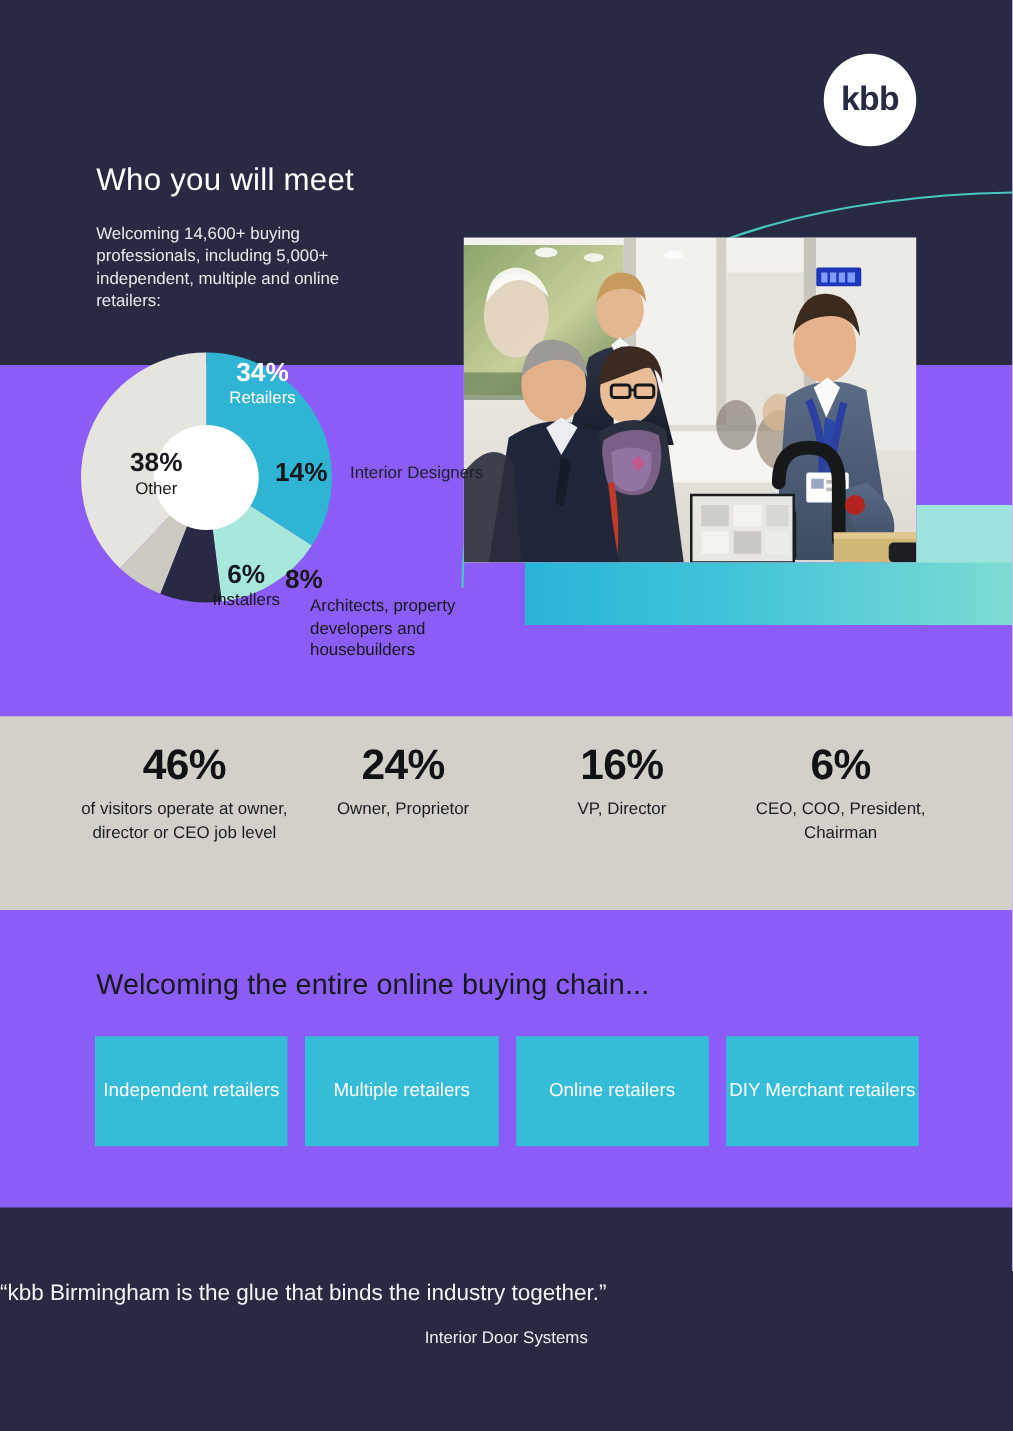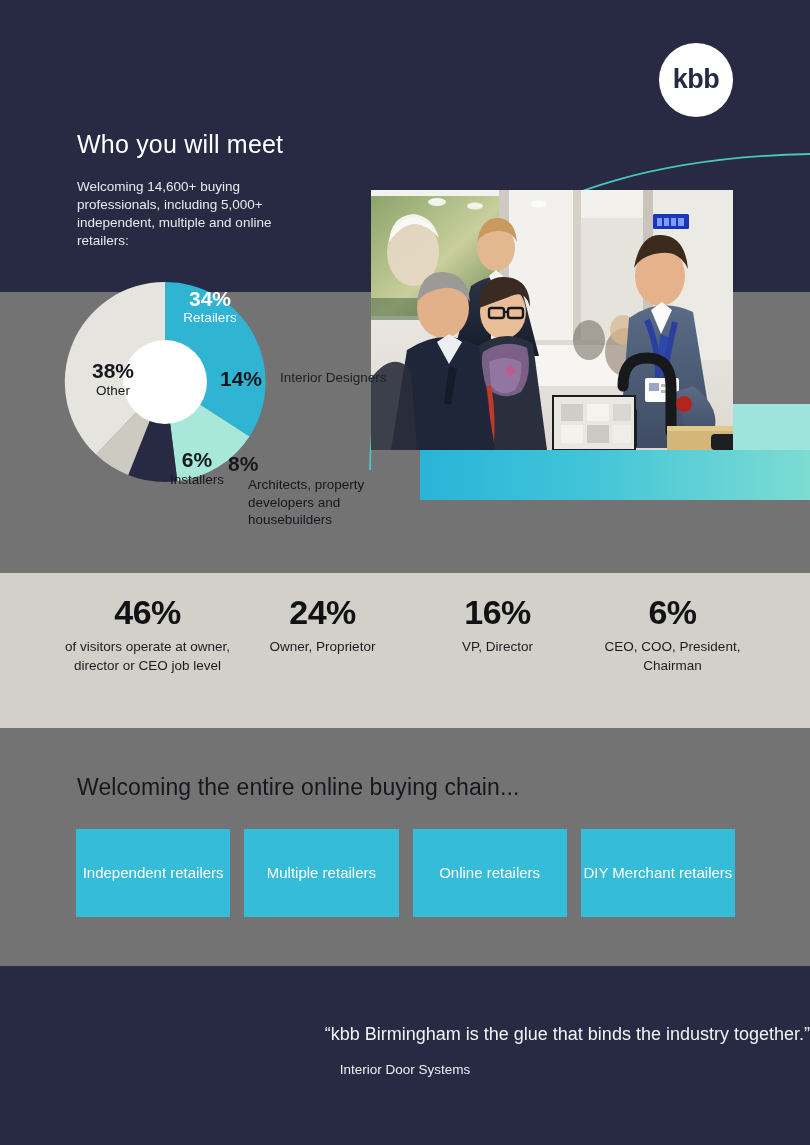--- a/index.html
+++ b/index.html
@@ -10,21 +10,21 @@
   body {
     font-family: "Liberation Sans", sans-serif;
     -webkit-font-smoothing: antialiased;
   }
 
   #page {
     position: relative;
     width: 810px;
     height: 1145px;
     overflow: hidden;
-    background: #737373;
+    background: #8b5cf6;
   }
 
   
   .band-navy-top {
     position: absolute;
     left: 0; top: 0;
     width: 810px; height: 292px;
     background: #272a42;
   }
   .band-gray {
@@ -131,21 +131,21 @@
   .lbl-retailers {
     left: 95px; top: 15px;
     width: 120px;
     text-align: center;
     color: #ffffff;
   }
   .lbl-retailers .pct { font-size: 21px; line-height: 1.1; }
   .lbl-retailers .nm  { font-size: 13.5px; line-height: 1.25; }
 
   .lbl-other {
-    left: 10px; top: 87px;
+    left: 22px; top: 87px;
     width: 96px;
     text-align: center;
     color: #16171d;
   }
   .lbl-other .pct { font-size: 21px; line-height: 1.15; }
   .lbl-other .nm  { font-size: 13.5px; line-height: 1.25; }
 
   .lbl-designers-pct {
     left: 148px; top: 95px;
     width: 76px;
@@ -236,21 +236,21 @@
     font-size: 15px;
     line-height: 1.33;
     font-weight: 400;
   }
 
   
   .quote-text {
     position: absolute;
     left: 0; top: 1024px;
     width: 810px;
-    text-align: right;
+    text-align: left;
     font-size: 18px;
     color: #f2f3f6;
     font-weight: 400;
   }
   .quote-attr {
     position: absolute;
     left: 0; top: 1062px;
     width: 810px;
     text-align: center;
     font-size: 13.5px;

